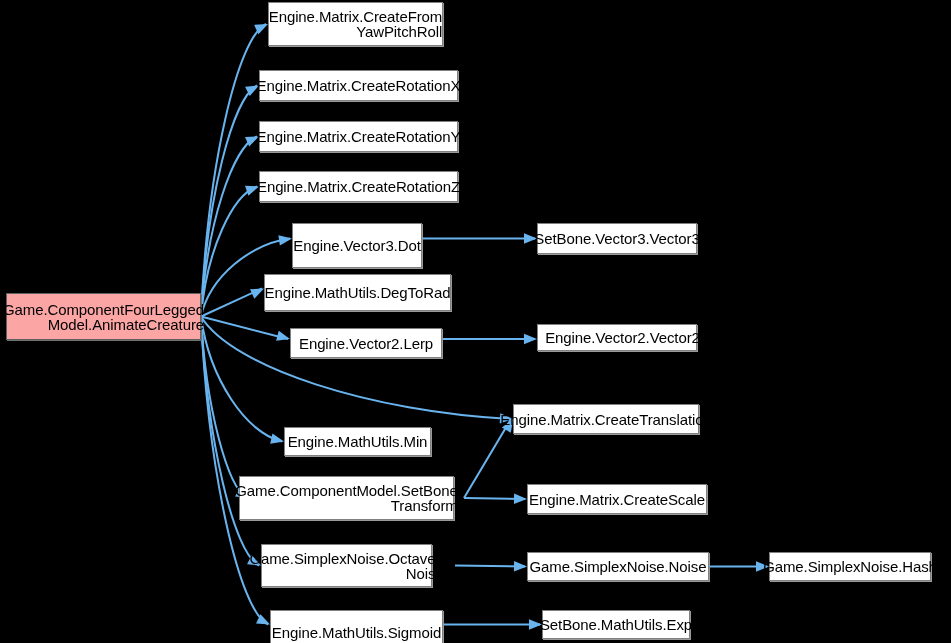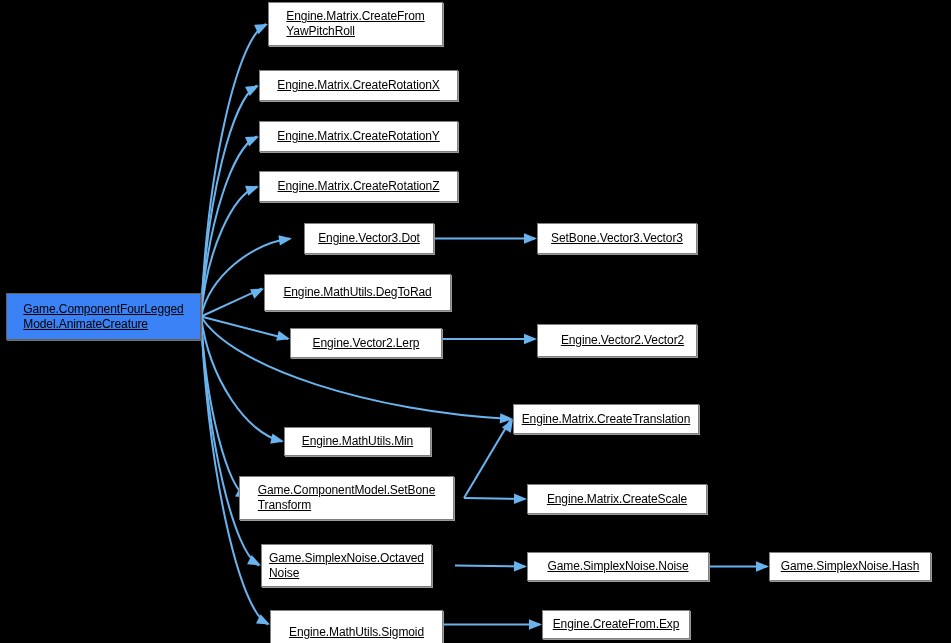--- a/index.html
+++ b/index.html
@@ -26,32 +26,31 @@
   }
   .node {
     position: absolute;
     box-sizing: border-box;
     background: #ffffff;
     border: 1px solid #808080;
     box-shadow: 1px 1px 0 0 #9a9a9a;
     display: flex;
     align-items: center;
     justify-content: center;
-    text-align: left;
+    text-align: right;
     color: #000000;
-    font-size: 12px;
+    font-size: 15px;
     line-height: 15px;
     letter-spacing: -0.1px;
     z-index: 5;
     white-space: pre-line;
     padding: 0 3px;
-    text-decoration: underline;
   }
   .node.root {
-    background: #3b82f6;
+    background: #fca5a5;
     border: 1px solid #606060;
     box-shadow: 1px 1px 0 0 #707070;
   }
 </style>
 </head>
 <body>
 
 <div id="canvas">
   <svg id="edges" viewBox="0 0 951 643" width="951" height="643" xmlns="http://www.w3.org/2000/svg">
       <path d="M 201 316.5 C 207.7 164.4, 237.85 37.308749999999996, 266 24" fill="none" stroke="#69b4ef" stroke-width="2"></path>
@@ -94,30 +93,30 @@
       <polygon points="542,624.5 529,629.7 529,619.3" fill="#69b4ef"></polygon>
     </svg>
   <div id="nodes-layer">
       <div class="node root" style="left: 6px; top: 293px; width: 195px; height: 47px;">Game.ComponentFourLegged
 Model.AnimateCreature</div>
       <div class="node" style="left: 268px; top: 2px; width: 175px; height: 44px;">Engine.Matrix.CreateFrom
 YawPitchRoll</div>
       <div class="node" style="left: 259px; top: 70px; width: 199px; height: 31px;">Engine.Matrix.CreateRotationX</div>
       <div class="node" style="left: 259px; top: 121px; width: 199px; height: 31px;">Engine.Matrix.CreateRotationY</div>
       <div class="node" style="left: 259px; top: 171px; width: 199px; height: 31px;">Engine.Matrix.CreateRotationZ</div>
-      <div class="node" style="left: 304px; top: 223px; width: 130px; height: 31px;">Engine.Vector3.Dot</div>
+      <div class="node" style="left: 292px; top: 223px; width: 130px; height: 45px;">Engine.Vector3.Dot</div>
       <div class="node" style="left: 537px; top: 223px; width: 160px; height: 31px;">SetBone.Vector3.Vector3</div>
       <div class="node" style="left: 264px; top: 274px; width: 187px; height: 37px;">Engine.MathUtils.DegToRad</div>
       <div class="node" style="left: 290px; top: 328px; width: 152px; height: 30px;">Engine.Vector2.Lerp</div>
-      <div class="node" style="left: 537px; top: 324px; width: 160px; height: 33px; padding-left: 14px;">Engine.Vector2.Vector2</div>
+      <div class="node" style="left: 537px; top: 324px; width: 160px; height: 27px; padding-left: 14px;">Engine.Vector2.Vector2</div>
       <div class="node" style="left: 513px; top: 404px; width: 186px; height: 30px;">Engine.Matrix.CreateTranslation</div>
       <div class="node" style="left: 284px; top: 427px; width: 147px; height: 29px;">Engine.MathUtils.Min</div>
       <div class="node" style="left: 239px; top: 476px; width: 215px; height: 44px;">Game.ComponentModel.SetBone
 Transform</div>
       <div class="node" style="left: 527px; top: 484px; width: 180px; height: 30px;">Engine.Matrix.CreateScale</div>
       <div class="node" style="left: 261px; top: 544px; width: 171px; height: 43px;">Game.SimplexNoise.Octaved
 Noise</div>
       <div class="node" style="left: 527px; top: 552px; width: 182px; height: 29px;">Game.SimplexNoise.Noise</div>
       <div class="node" style="left: 769px; top: 552px; width: 162px; height: 29px;">Game.SimplexNoise.Hash</div>
       <div class="node" style="left: 270px; top: 610px; width: 173px; height: 44px;">Engine.MathUtils.Sigmoid</div>
-      <div class="node" style="left: 542px; top: 610px; width: 148px; height: 29px;">Engine.CreateFrom.Exp</div>
+      <div class="node" style="left: 542px; top: 610px; width: 148px; height: 29px;">SetBone.MathUtils.Exp</div>
     </div>
 </div>
 
 </body></html>

